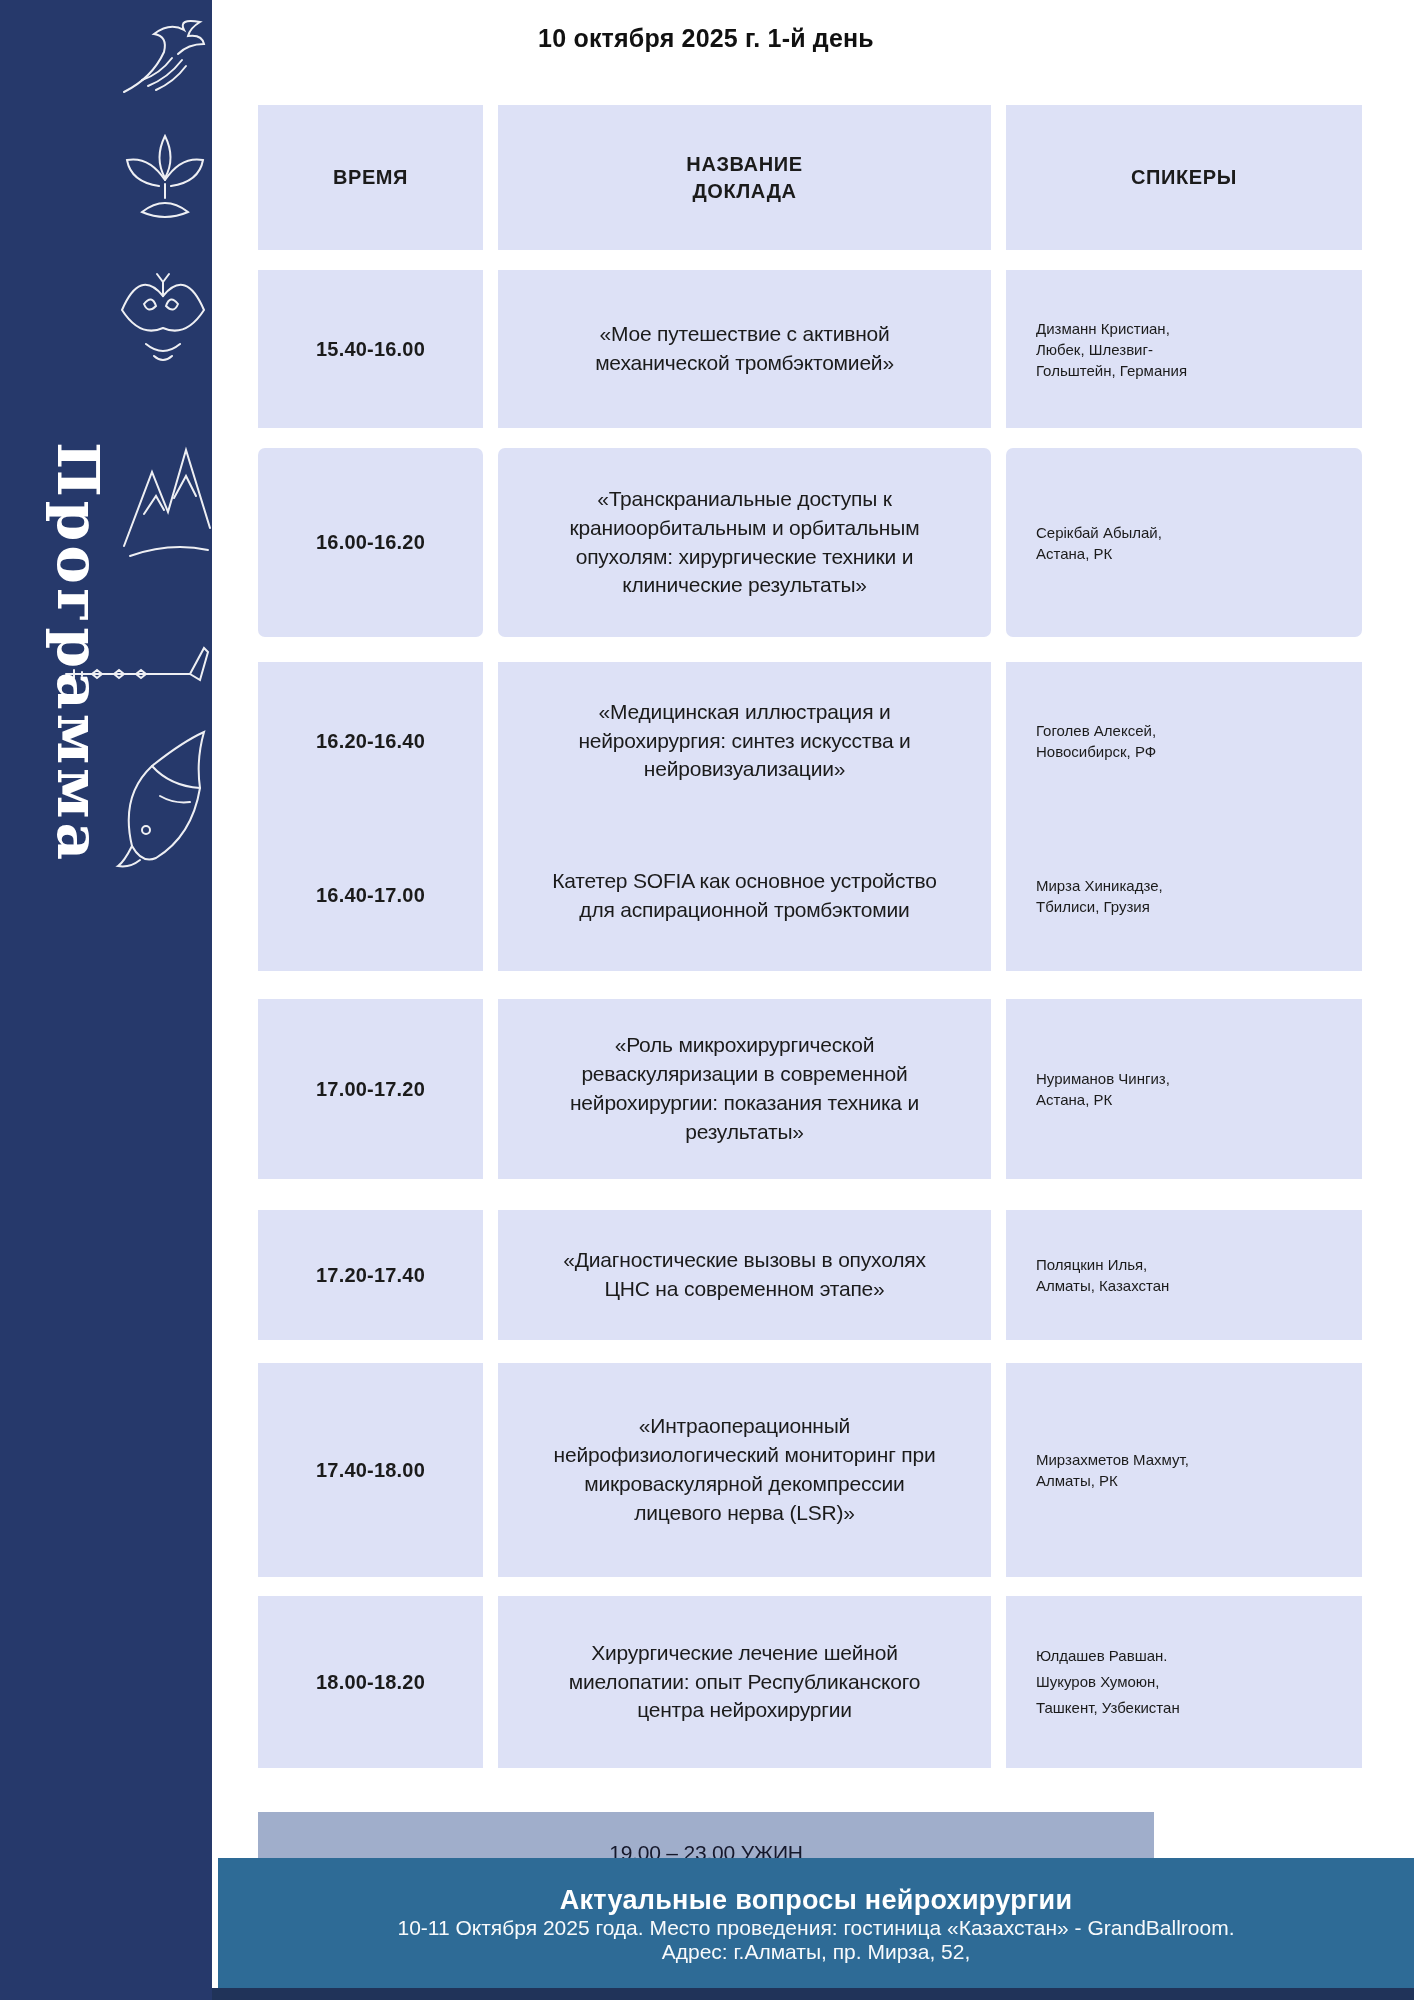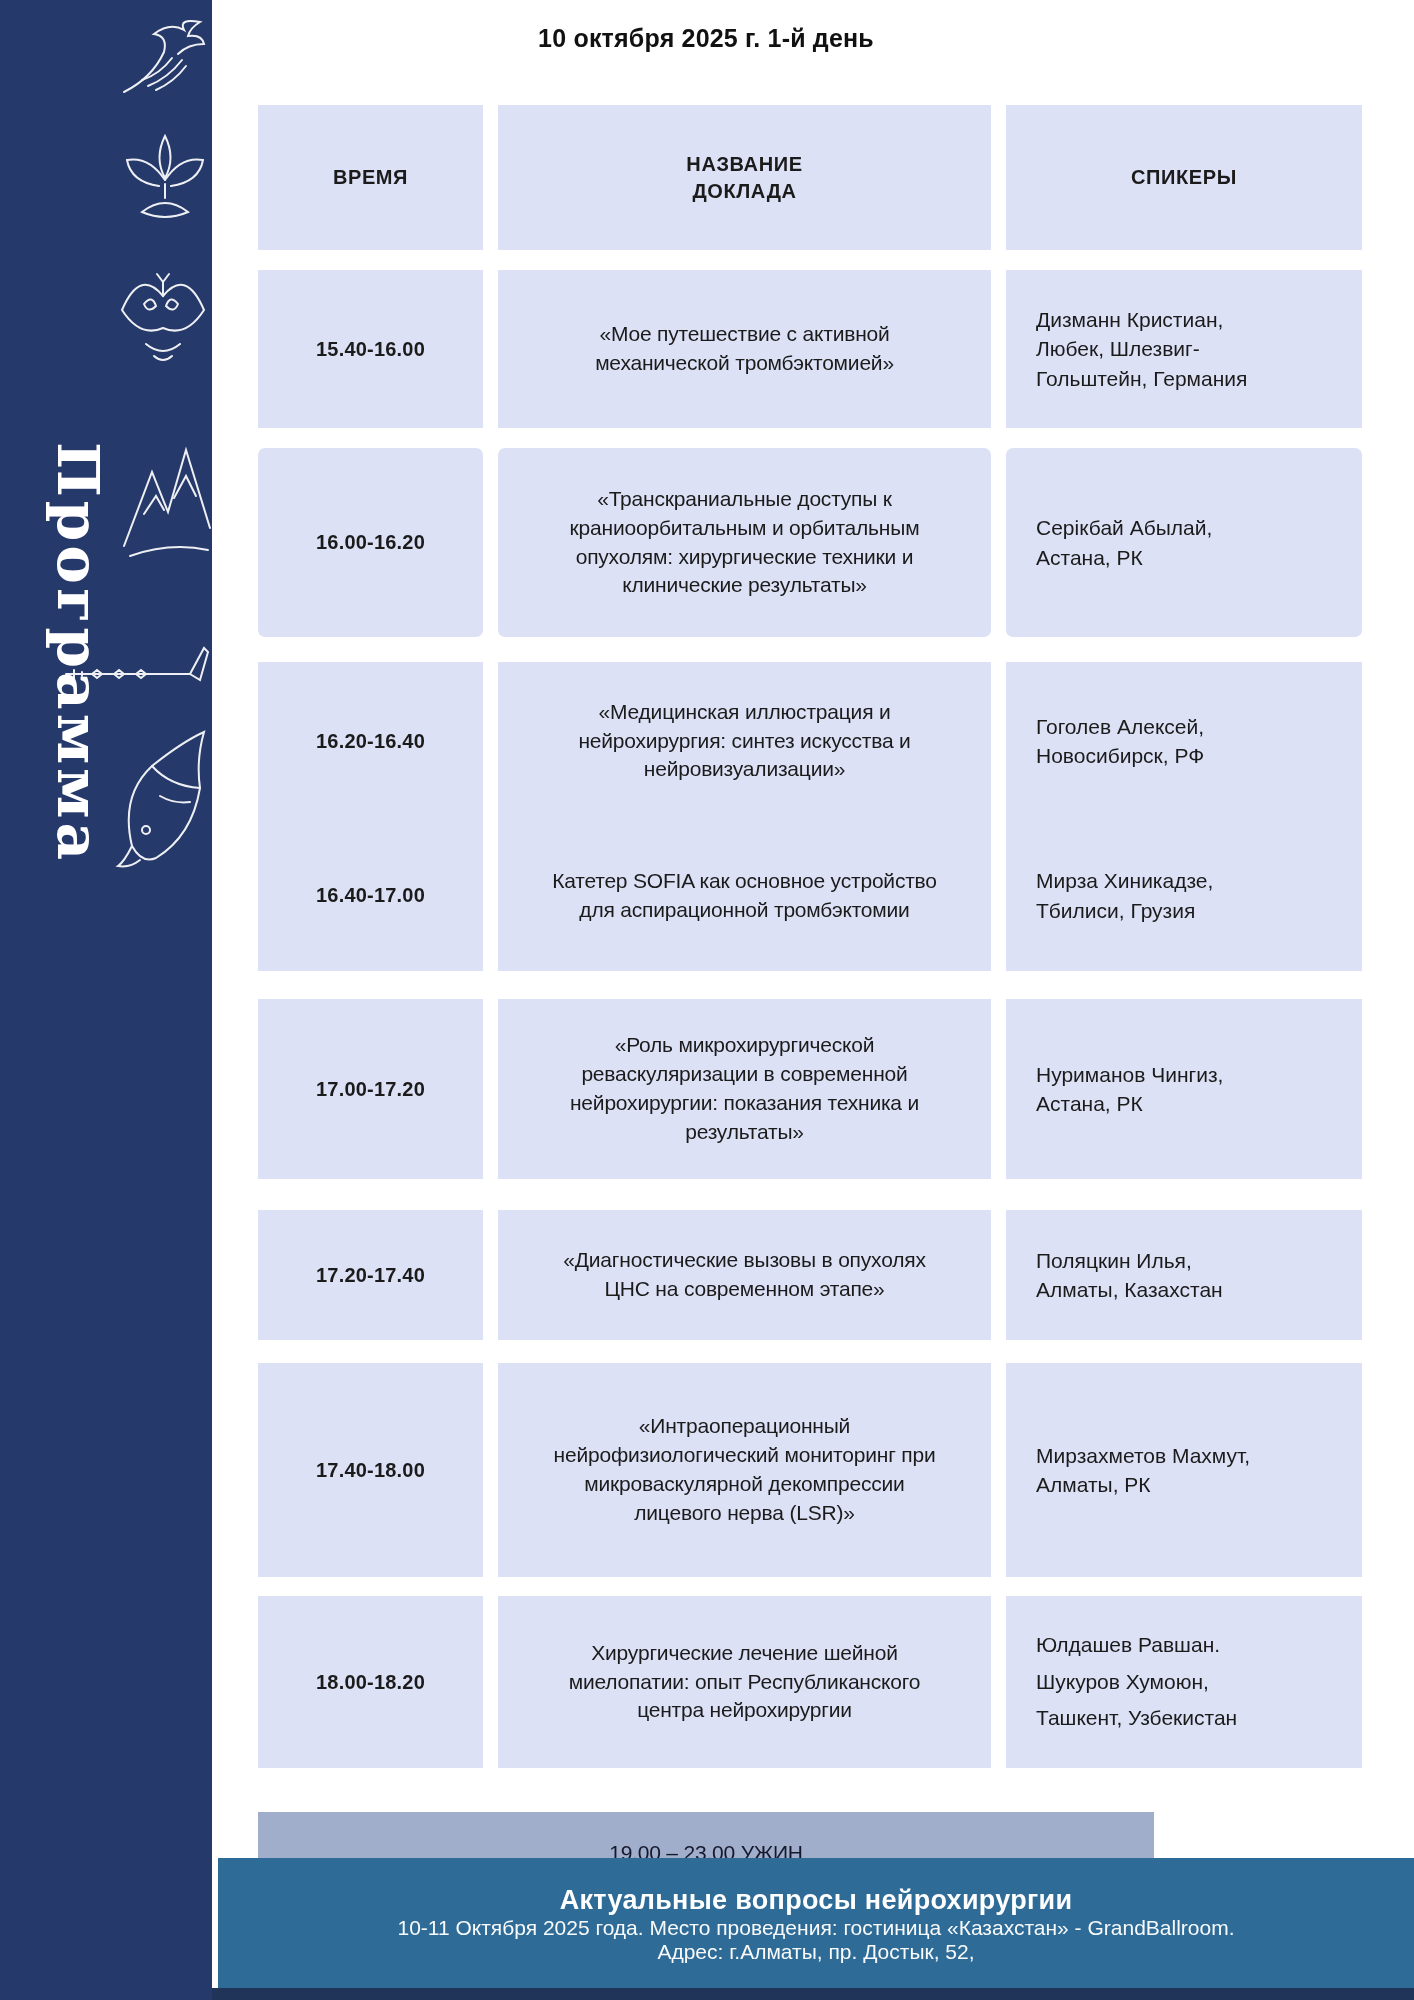--- a/index.html
+++ b/index.html
@@ -46,21 +46,21 @@
     display:grid;grid-template-columns:225px 493px 356px;column-gap:15px;
   }
   .cell{
     background:#DDE1F6;display:flex;align-items:center;justify-content:center;
     text-align:center;
   }
   .cell.time{font-size:20px;font-weight:700;letter-spacing:.2px;}
   .cell.title{font-size:21px;line-height:1.38;padding:8px 44px;letter-spacing:-0.2px;}
   .cell.speaker{
     justify-content:flex-start;text-align:left;padding:8px 12px 8px 30px;
-    font-size:21px;line-height:1.4;white-space:pre-line;
+    font-size:15px;line-height:1.4;white-space:pre-line;
   }
   .trow.header .cell{font-weight:700;font-size:20px;letter-spacing:.6px;white-space:pre-line;line-height:1.35;}
   
   .h0{height:145px;}
   .r1{margin-top:20px;} .r1 .cell{min-height:142px;}
   .r2{margin-top:20px;} .r2 .cell{min-height:173px;border-radius:7px;}
   .r3{margin-top:25px;} .r3 .cell{min-height:142px;}
   .r4{} .r4 .cell{min-height:135px;}
   .r5{margin-top:28px;} .r5 .cell{min-height:164px;}
   .r6{margin-top:31px;} .r6 .cell{min-height:114px;}
@@ -199,15 +199,15 @@
 Ташкент, Узбекистан</div>
   </div>
 
   <div class="banner">19.00 – 23.00 УЖИН
 Ресторан «Тюбетейка» Мкр Самал-1, 2</div>
 </main>
 
 <footer class="footer">
   <div class="f-title">Актуальные вопросы нейрохирургии</div>
   <div class="f-line">10-11 Октября 2025 года.  Место проведения: гостиница «Казахстан» - GrandBallroom.</div>
-  <div class="f-line">Адрес: г.Алматы, пр. Достык, 52,</div>
+  <div class="f-line">Адрес: г.Алматы, пр. Мирза, 52,</div>
 </footer>
 <div class="bottom-strip"></div>
 
 </body></html>

